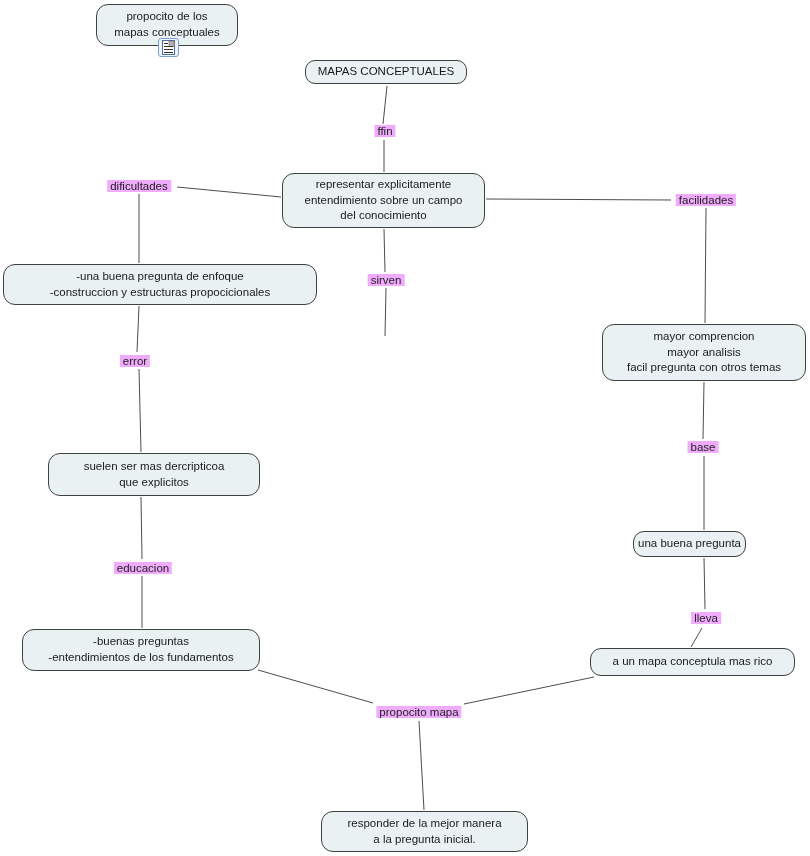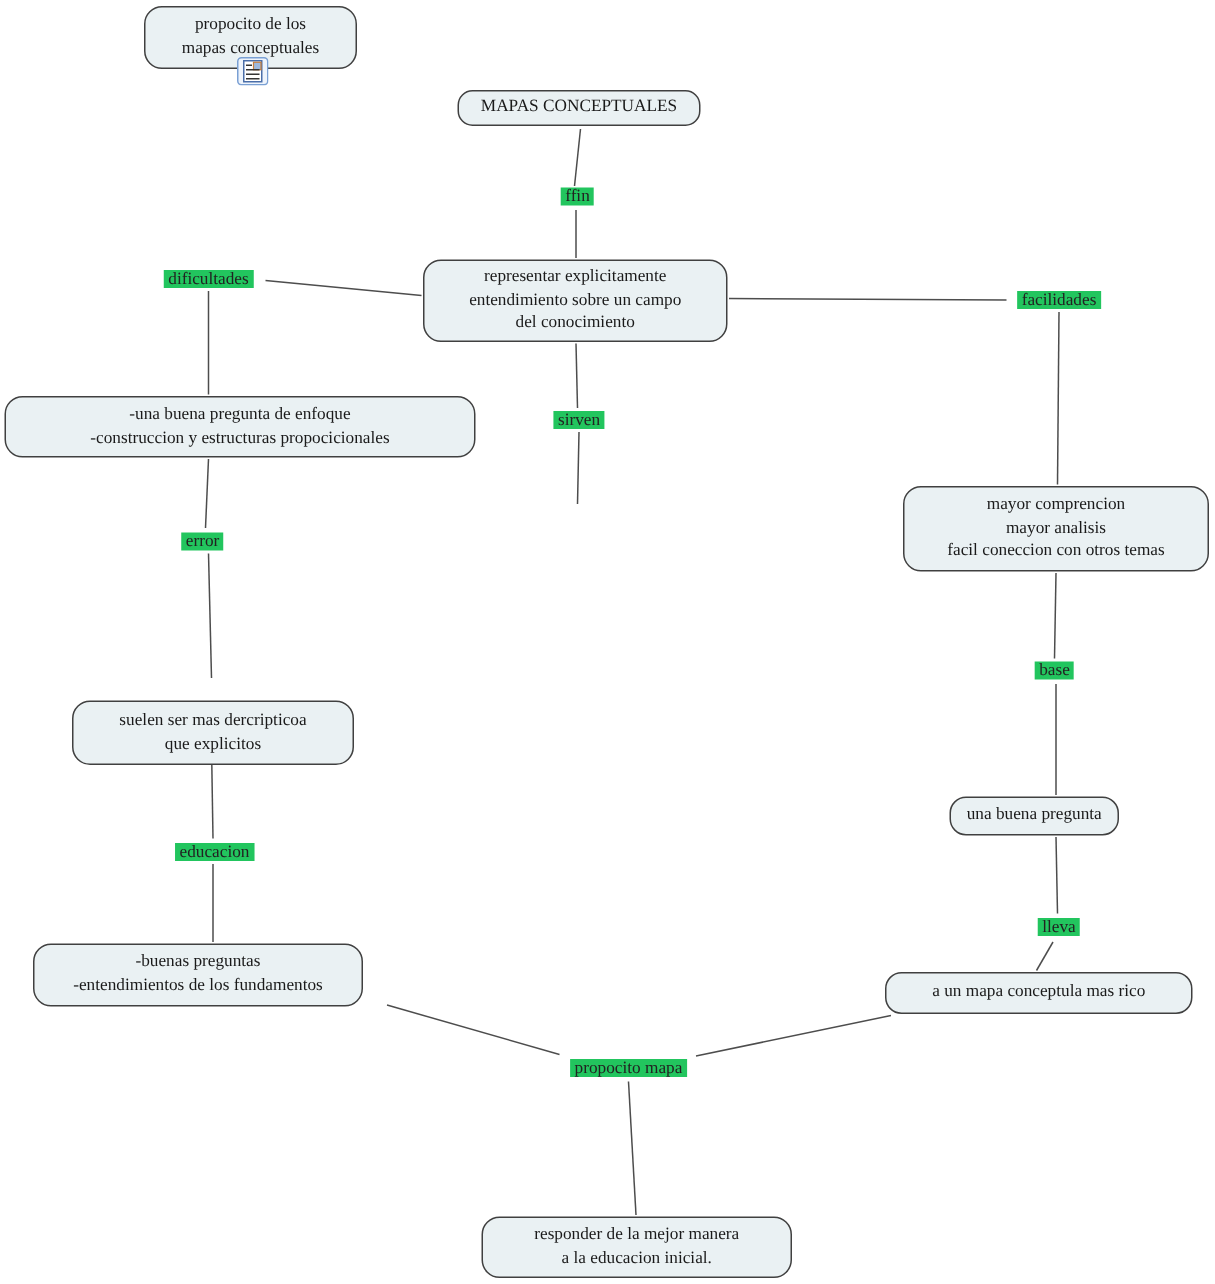--- a/index.html
+++ b/index.html
@@ -1,21 +1,21 @@
 <!DOCTYPE html>
 <html><head>
 <meta charset="utf-8">
 <style>
   html, body { margin: 0; padding: 0; background: #ffffff; }
   .canvas {
     position: relative;
     width: 810px;
     height: 856px;
     background: #ffffff;
-    font-family: Liberation Serif, serif;
+    font-family: Liberation Sans, sans-serif;
     overflow: hidden;
   }
   .links-layer {
     position: absolute;
     left: 0; top: 0;
     pointer-events: none;
   }
   .node {
     position: absolute;
     box-sizing: border-box;
@@ -30,21 +30,21 @@
     line-height: 1.35;
     color: #1a1a1a;
     padding: 2px 4px;
     white-space: pre-line;
   }
   .link-label {
     position: absolute;
     transform: translate(-50%, -50%);
     font-size: 11.5px;
     color: #222222;
-    background: #22c55e;
+    background: #f0abfc;
     padding: 0 3px;
     white-space: nowrap;
   }
   .resource-icon {
     position: absolute;
     left: 158px;
     top: 38px;
     width: 21px;
     height: 19px;
   }
@@ -101,48 +101,48 @@
     <span>representar explicitamente
 entendimiento sobre un campo
 del conocimiento</span>
   </div>
 
   <div class="node" style="left:3px; top:264px; width:314px; height:41px;">
     <span>-una buena pregunta de enfoque
 -construccion y estructuras propocicionales</span>
   </div>
 
-  <div class="node" style="left:48px; top:467px; width:188px; height:43px;">
+  <div class="node" style="left:48px; top:453px; width:212px; height:43px;">
     <span>suelen ser mas dercripticoa
 que explicitos</span>
   </div>
 
-  <div class="node" style="left:22px; top:629px; width:220px; height:42px;">
+  <div class="node" style="left:22px; top:629px; width:238px; height:42px;">
     <span>-buenas preguntas
 -entendimientos de los fundamentos</span>
   </div>
 
 
   <div class="node" style="left:602px; top:324px; width:204px; height:57px;">
     <span>mayor comprencion
 mayor analisis
-facil coneccion con otros temas</span>
+facil pregunta con otros temas</span>
   </div>
 
   <div class="node" style="left:633px; top:531px; width:113px; height:26px; border-radius:11px;">
     <span>una buena pregunta</span>
   </div>
 
   <div class="node" style="left:590px; top:648px; width:205px; height:28px; border-radius:11px;">
     <span>a un mapa conceptula mas rico</span>
   </div>
 
   <div class="node" style="left:321px; top:811px; width:207px; height:41px;">
     <span>responder de la mejor manera
-a la educacion inicial.</span>
+a la pregunta inicial.</span>
   </div>
 
   <div class="link-label" style="left:385px; top:131px;">ffin</div>
 
   <div class="link-label" style="left:139px; top:186px;">dificultades</div>
 
   <div class="link-label" style="left:706px; top:200px;">facilidades</div>
 
   <div class="link-label" style="left:386px; top:280px;">sirven</div>
 

